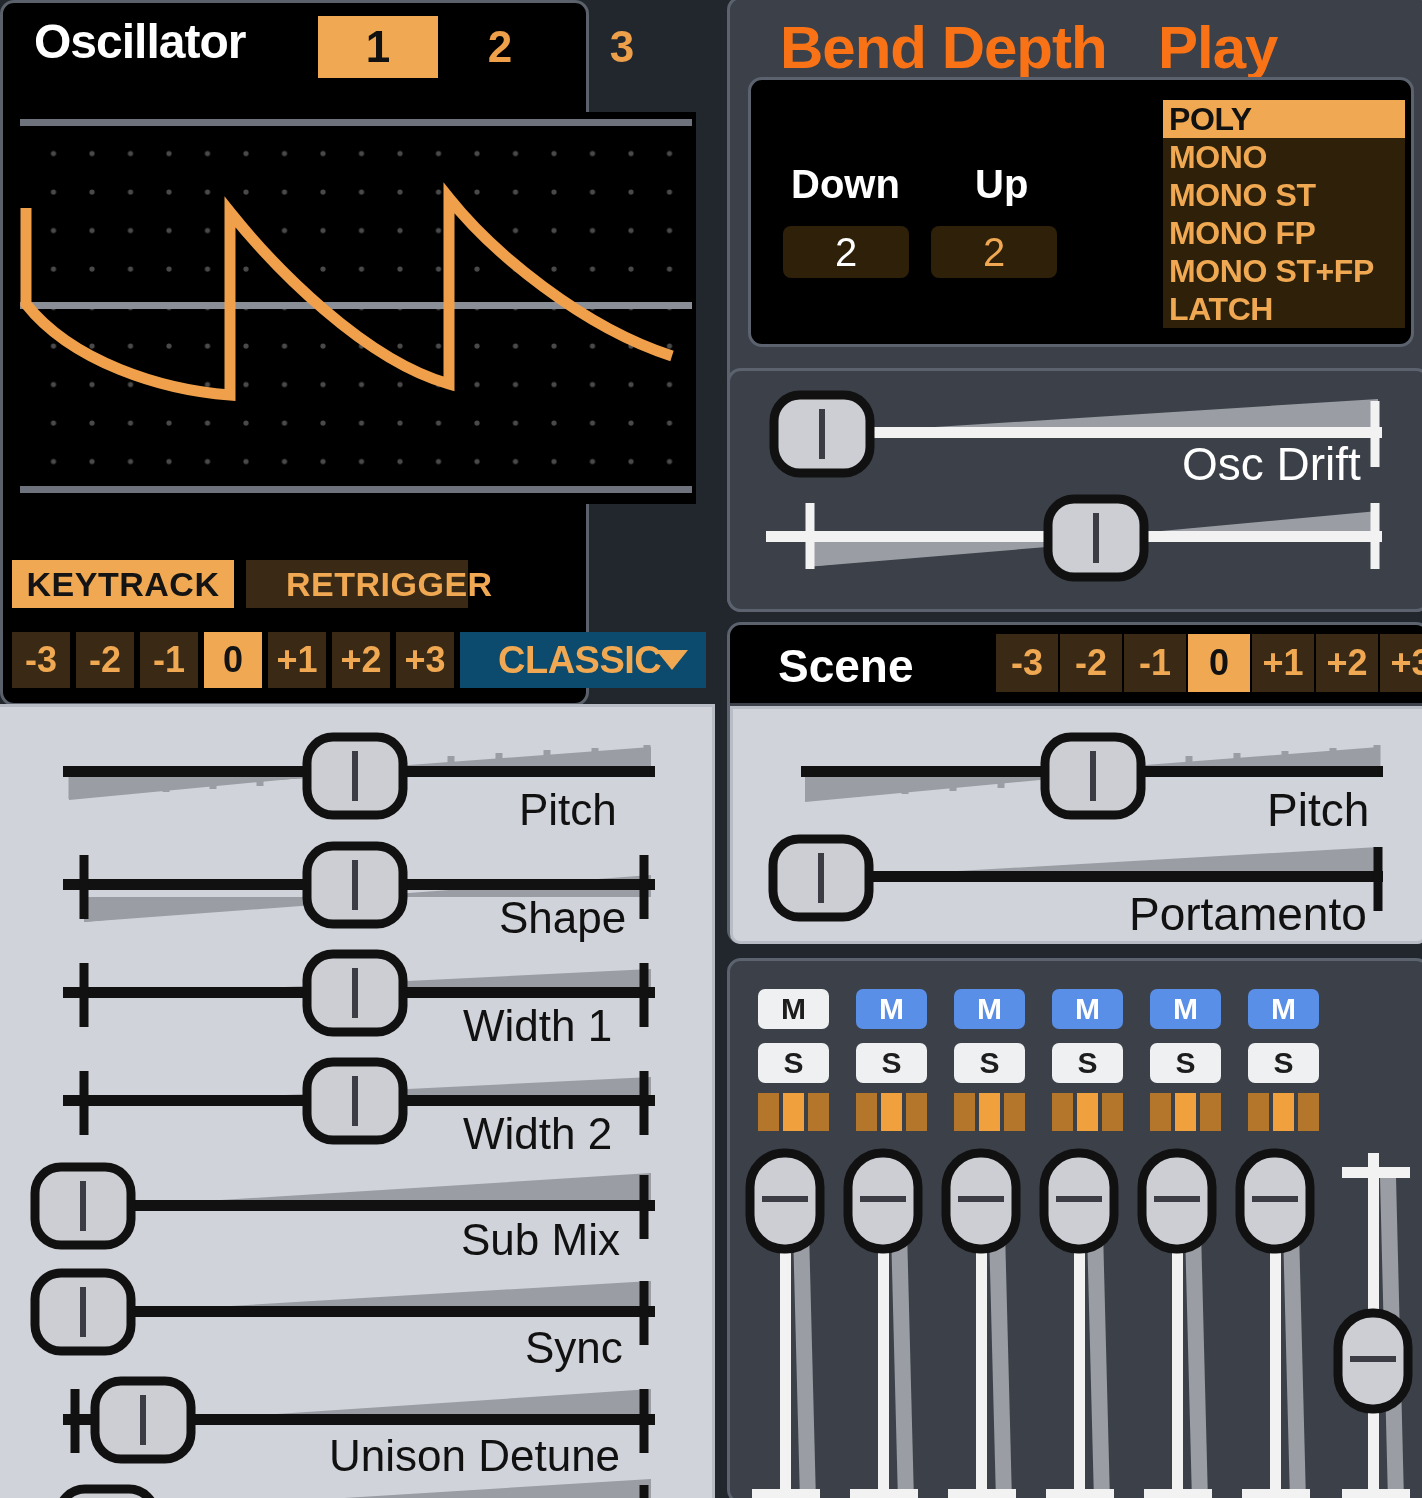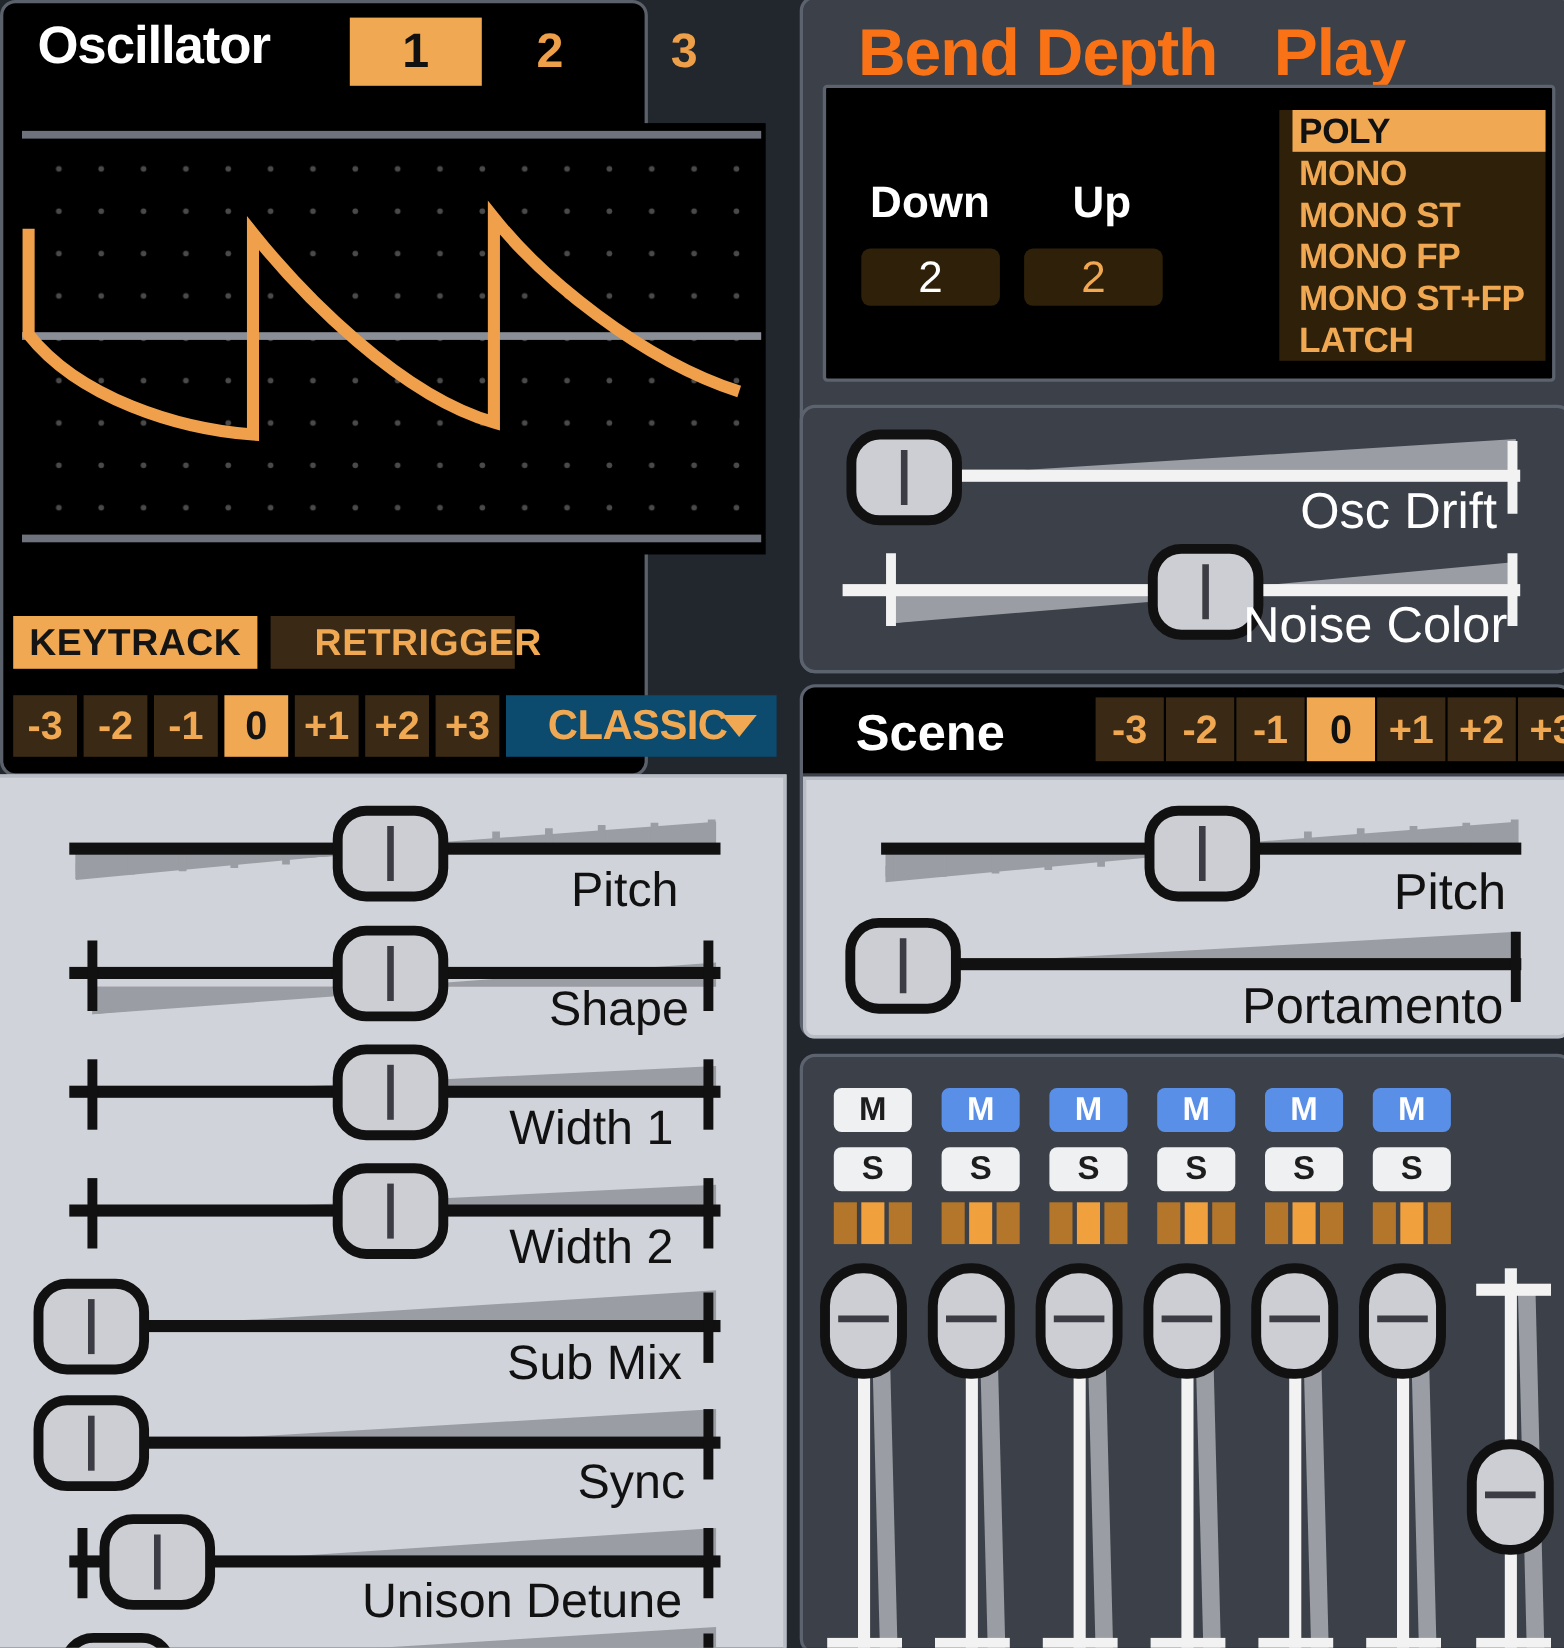--- a/index.html
+++ b/index.html
@@ -46,28 +46,28 @@
   #osc-sliders{ position:absolute; left:-4px; top:704px; width:719px; height:798px; background:#d0d3d9;
                 border:3px solid #b8bcc4; }
 
   
   #voice-panel{ position:absolute; left:727px; top:-4px; width:703px; height:616px; }
   .vp-title{ position:absolute; top:14px; font-size:60px; font-weight:bold; color:#f97316; letter-spacing:-1px; }
   #bend-depth-title{ left:50px; }
   #play-mode-title{ left:428px; }
 
   #bend-box{ position:absolute; left:18px; top:78px; width:666px; height:270px; background:#000;
-             border:3px solid #5c636e; border-radius:4px; }
+             border:3px solid #5c636e; border-radius:14px; }
   .bd-lbl{ position:absolute; font-size:40px; font-weight:bold; color:#fff; }
   .bd-val{ position:absolute; height:52px; line-height:52px; text-align:center; border-radius:8px;
            background:#2e2009; font-size:40px; }
 
   #playmode-list{ position:absolute; left:1163px; top:100px; width:242px; background:#2e2009; }
   .pm-item{ height:38px; line-height:38px; padding-left:6px; font-size:32px; font-weight:bold; color:#f0a952;
-            letter-spacing:-.4px;margin-left:12px; }
+            letter-spacing:-.4px; }
   .pm-item.sel{ background:#f0a952; color:#111; }
 
   #drift-box{ position:absolute; left:727px; top:368px; width:703px; height:244px; }
 
   
   #scene-panel{ position:absolute; left:727px; top:622px; width:703px; height:322px; }
   #scene-head{ position:absolute; left:0; top:0; width:100%; height:78px; background:#000; border-radius:11px 11px 0 0;}
   #scene-title{ position:absolute; left:48px; top:14px; font-size:46px; font-weight:bold; color:#fff; }
   .scenebtn{ position:absolute; top:634px; width:62px; height:58px; line-height:58px; text-align:center;
              font-size:36px; font-weight:bold; background:#3a2a15; color:#f0a952; }
@@ -279,21 +279,20 @@
       <polygon points="76,196 366,166 648,140 648,164 76,164" fill="#9a9da3"></polygon>
       <polygon points="76,164 366,164 366,172 76,196" fill="#9a9da3"></polygon>
       <rect x="36" y="160" width="616" height="11" fill="#f2f2f2"></rect>
       <line x1="80" y1="132" x2="80" y2="198" stroke="#f2f2f2" stroke-width="9"></line>
       <line x1="645" y1="132" x2="645" y2="198" stroke="#f2f2f2" stroke-width="9"></line>
       <rect x="318" y="128" width="96" height="78" rx="26" fill="#ccced3" stroke="#111" stroke-width="9"></rect>
       <line x1="366" y1="142" x2="366" y2="192" stroke="#3c3c44" stroke-width="6"></line>
     </g>
   </svg>
   <div style="position:absolute;left:452px;top:66px;font-size:46px;color:#fff">Osc Drift</div>
-  <div style="position:absolute;left:400px;top:170px;font-size:46px;color:#fff">Noise Color</div>
 </div>
 
 <div id="scene-panel" class="panel">
   <div id="scene-head">
     <div id="scene-title">Scene</div>
   </div>
 </div>
 <div class="scenebtn" style="left:996px">-3</div>
 <div class="scenebtn" style="left:1060px">-2</div>
 <div class="scenebtn" style="left:1124px">-1</div>

